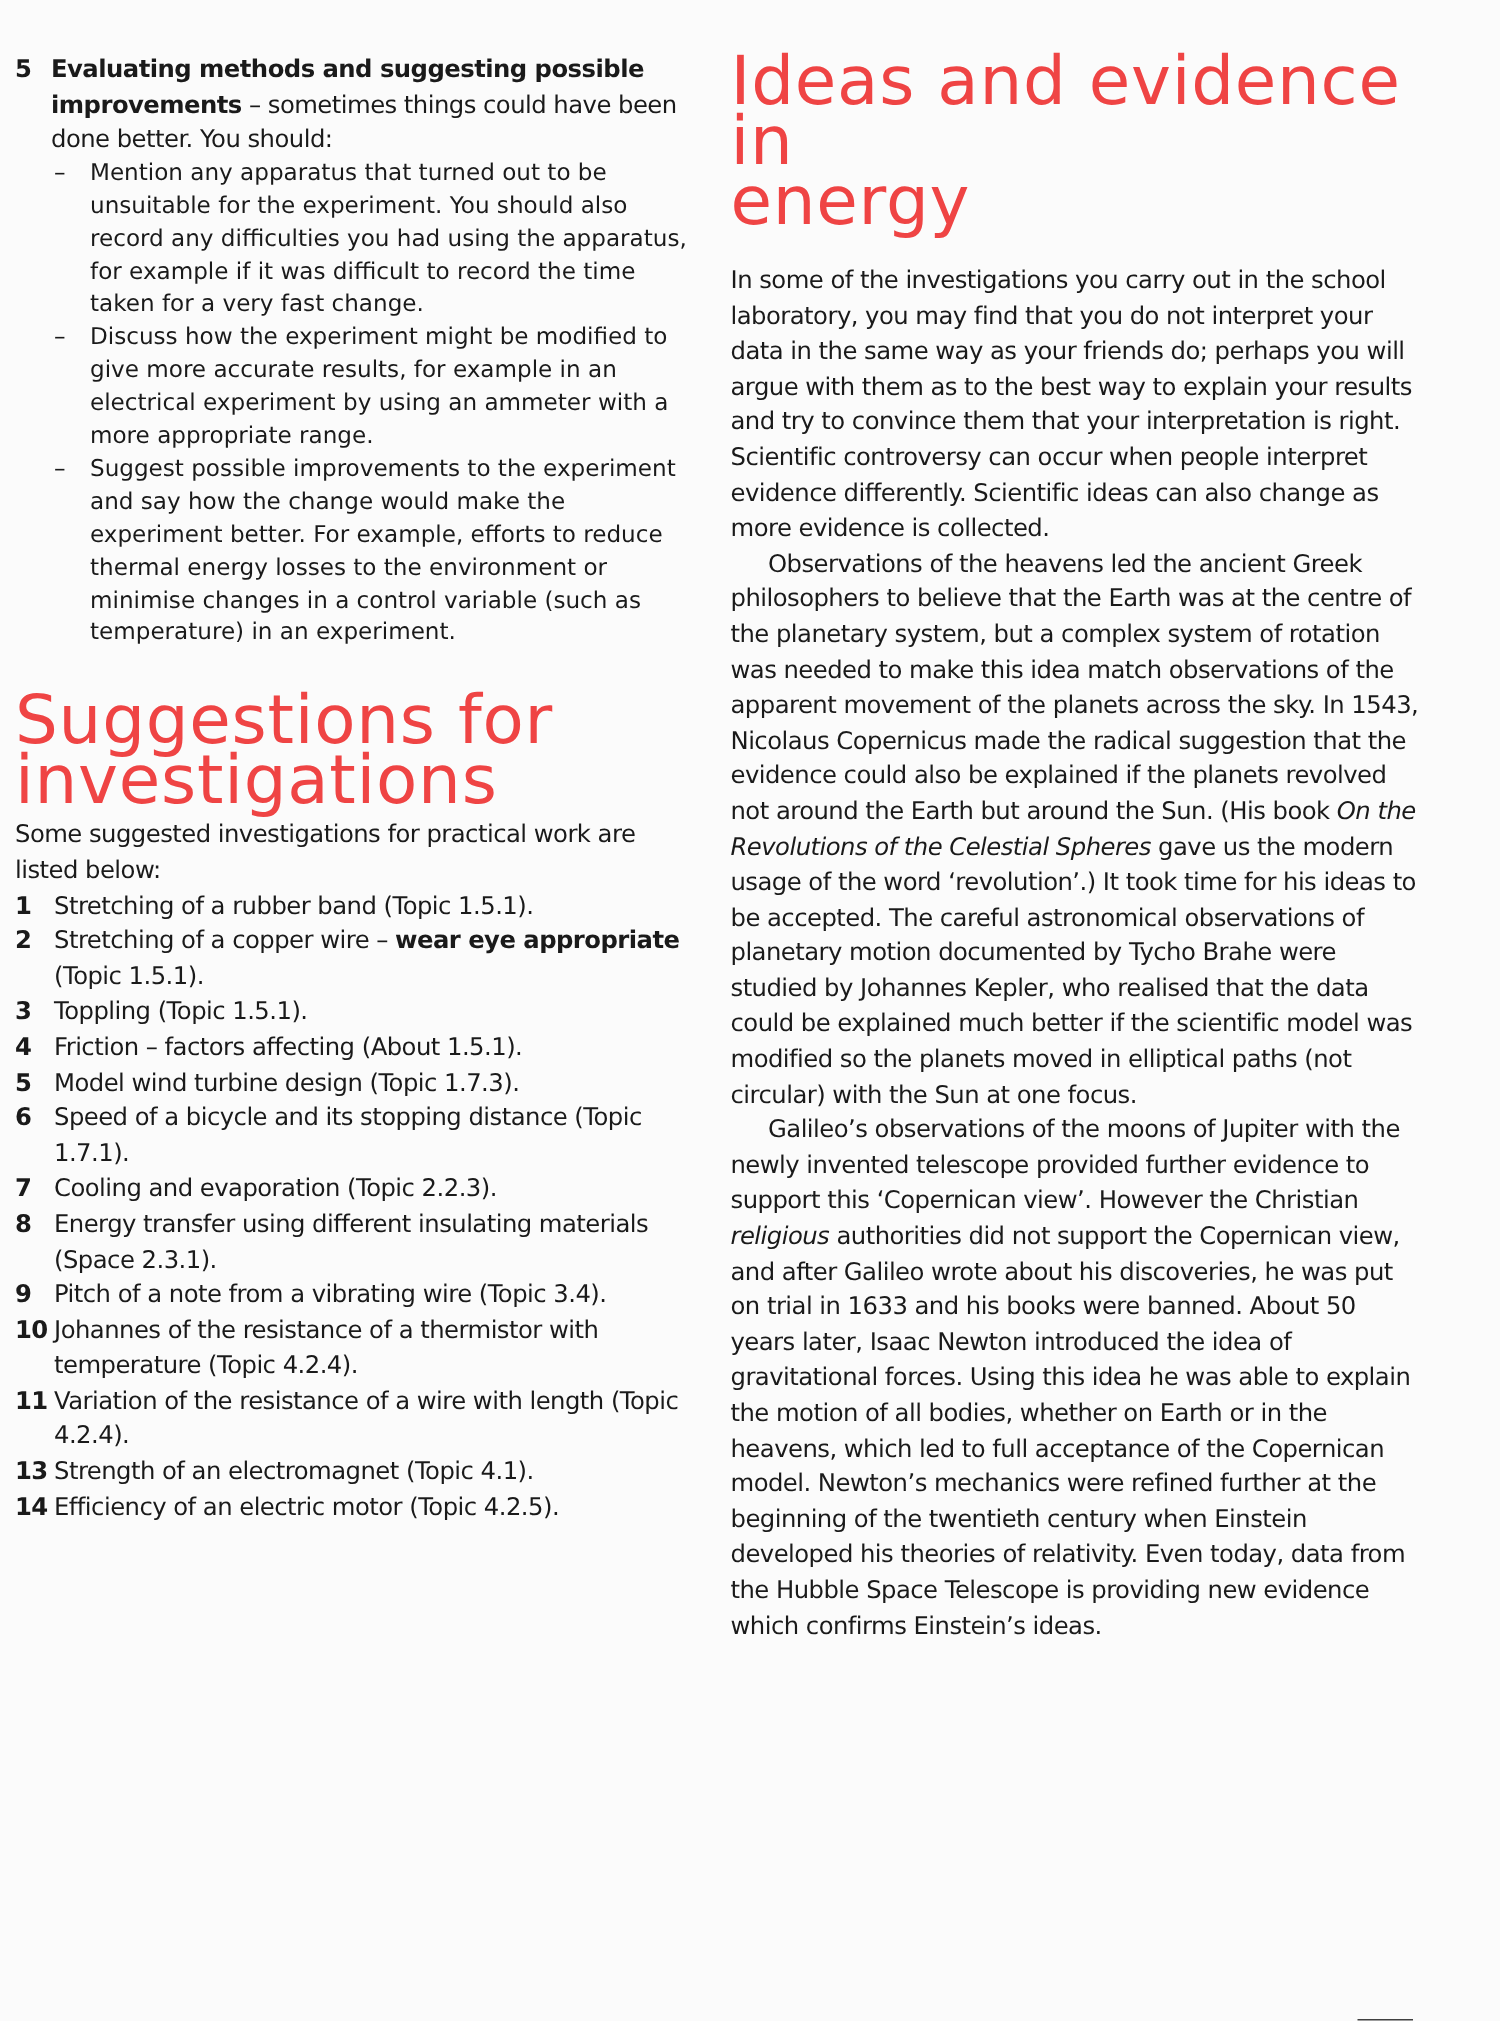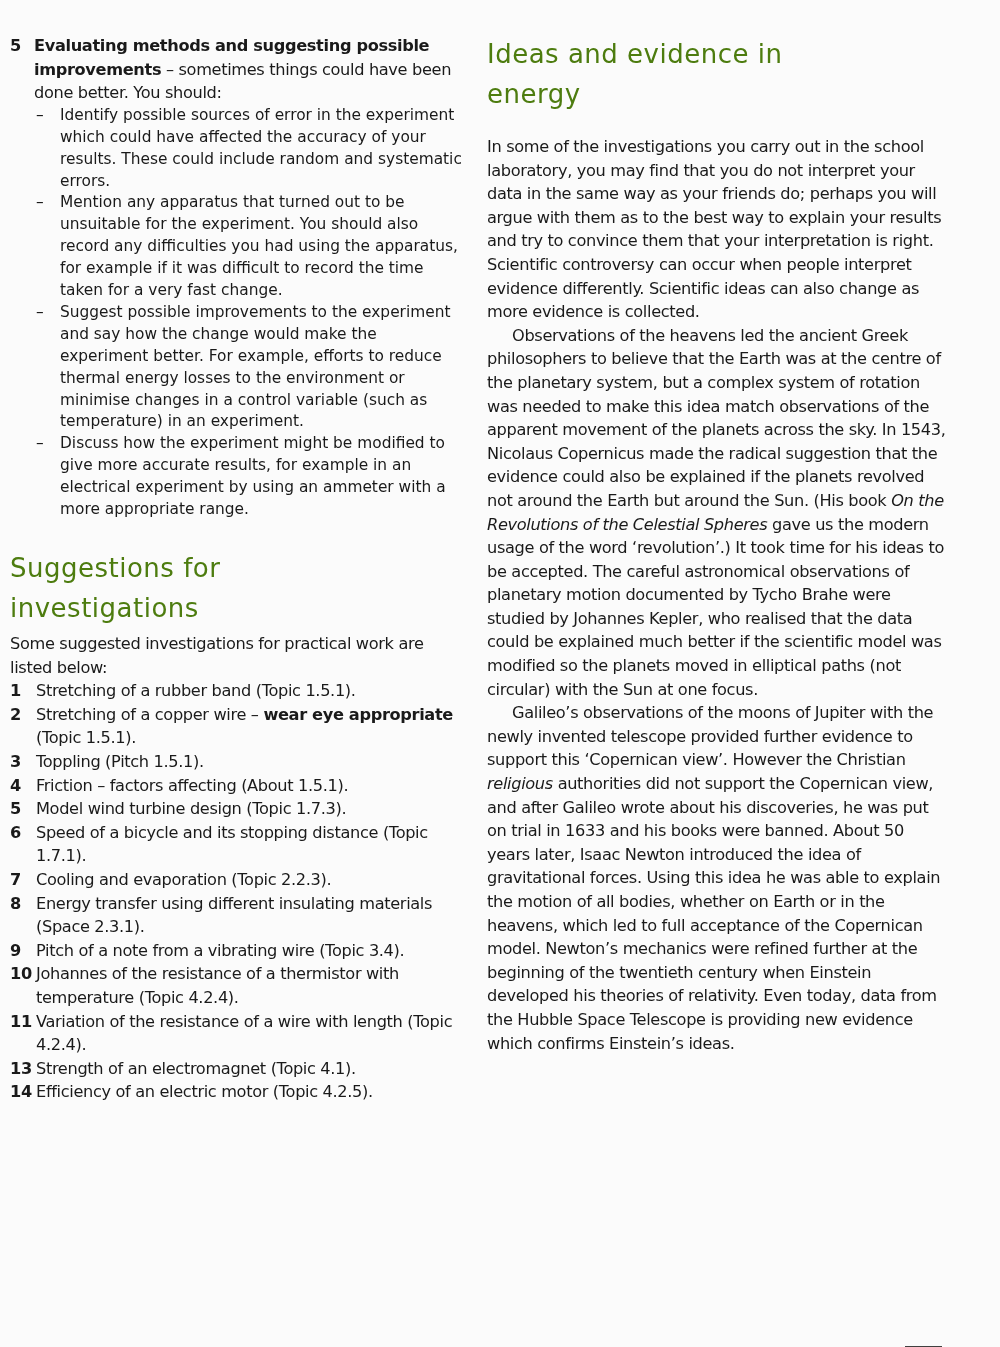--- a/index.html
+++ b/index.html
@@ -11,21 +11,21 @@
   .col-right { position:absolute; left:487px; top:34px; width:460px; }
   .body-text { font-size:16.2px; line-height:23.6px; }
   .condensed { letter-spacing:-0.35px; }
   .item5 { position:relative; padding-left:24px; }
   .item5 .num { position:absolute; left:0; top:0; font-weight:bold; }
   .item5 .lead { font-weight:bold; }
   .dashes { list-style:none; margin:0; padding:0 0 0 26px; }
   .dashes li { position:relative; padding-left:24px; font-size:15.4px; line-height:21.9px; }
   .dashes li::before { content:"–"; position:absolute; left:0; top:0; }
   h2 {
-    font-weight:normal; font-size:26px; line-height:40px; margin:0; letter-spacing:0.5px; color:#4d7c0f;
+    font-weight:normal; font-size:45px; line-height:40px; margin:0; letter-spacing:0.5px; color:#ef4444;
   }
   .sugg-h { margin-top:27px; }
   .intro { margin:4px 0 0 0; }
   .numlist { list-style:none; margin:0; padding:0; }
   .numlist li { position:relative; padding-left:26px; }
   .numlist li .n { position:absolute; left:0; top:0; font-weight:bold; }
   .numlist li .b { font-weight:bold; }
   .para { margin:0; }
   .para.indent { text-indent:25px; }
   .right-body { margin-top:21px; }
@@ -36,35 +36,34 @@
 </style>
 </head>
 <body>
 
 <div class="col-left">
   <div class="item5 body-text condensed">
     <span class="num">5</span>
     <span class="lead">Evaluating methods and suggesting possible improvements</span><span> – sometimes things could have been done better. You should:</span>
   </div>
   <ul class="dashes">
-    <li>Identify possible sources of error in the experiment which could have affected the accuracy of your results. These could include random and systematic errors.</li>
     <li>Mention any apparatus that turned out to be unsuitable for the experiment. You should also record any difficulties you had using the apparatus, for example if it was difficult to record the time taken for a very fast change.</li>
+    <li>Discuss how the experiment might be modified to give more accurate results, for example in an electrical experiment by using an ammeter with a more appropriate range.</li>
     <li>Suggest possible improvements to the experiment and say how the change would make the experiment better. For example, efforts to reduce thermal energy losses to the environment or minimise changes in a control variable (such as temperature) in an experiment.</li>
-    <li>Discuss how the experiment might be modified to give more accurate results, for example in an electrical experiment by using an ammeter with a more appropriate range.</li>
   </ul>
 
   <h2 class="sugg-h">
     <span>Suggestions for</span><br>
     <span>investigations</span>
   </h2>
   <p class="intro body-text condensed">Some suggested investigations for practical work are listed below:</p>
   <ol class="numlist body-text condensed" id="sugg-list">
       <li><span class="n">1</span><span>Stretching of a rubber band (Topic 1.5.1).</span></li>
       <li><span class="n">2</span><span>Stretching of a copper wire – </span><span class="b">wear eye appropriate</span><span> (Topic 1.5.1).</span></li>
-      <li><span class="n">3</span><span>Toppling (Pitch 1.5.1).</span></li>
+      <li><span class="n">3</span><span>Toppling (Topic 1.5.1).</span></li>
       <li><span class="n">4</span><span>Friction – factors affecting (About 1.5.1).</span></li>
       <li><span class="n">5</span><span>Model wind turbine design (Topic 1.7.3).</span></li>
       <li><span class="n">6</span><span>Speed of a bicycle and its stopping distance (Topic 1.7.1).</span></li>
       <li><span class="n">7</span><span>Cooling and evaporation (Topic 2.2.3).</span></li>
       <li><span class="n">8</span><span>Energy transfer using different insulating materials (Space 2.3.1).</span></li>
       <li><span class="n">9</span><span>Pitch of a note from a vibrating wire (Topic 3.4).</span></li>
       <li><span class="n">10</span><span>Johannes of the resistance of a thermistor with temperature (Topic 4.2.4).</span></li>
       <li><span class="n">11</span><span>Variation of the resistance of a wire with length (Topic 4.2.4).</span></li>
       <li><span class="n">13</span><span>Strength of an electromagnet (Topic 4.1).</span></li>
       <li><span class="n">14</span><span>Efficiency of an electric motor (Topic 4.2.5).</span></li>

